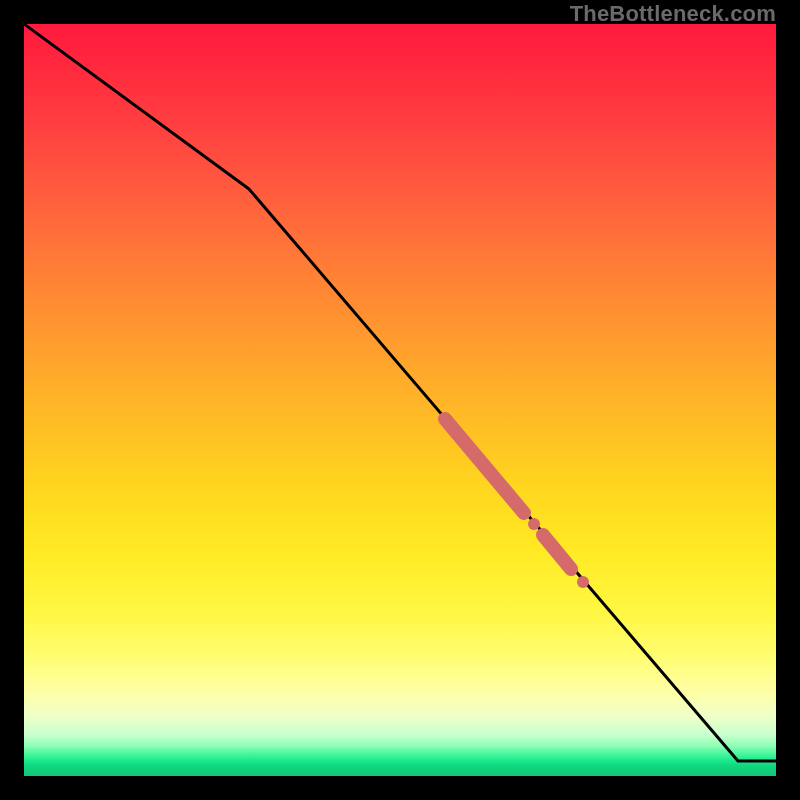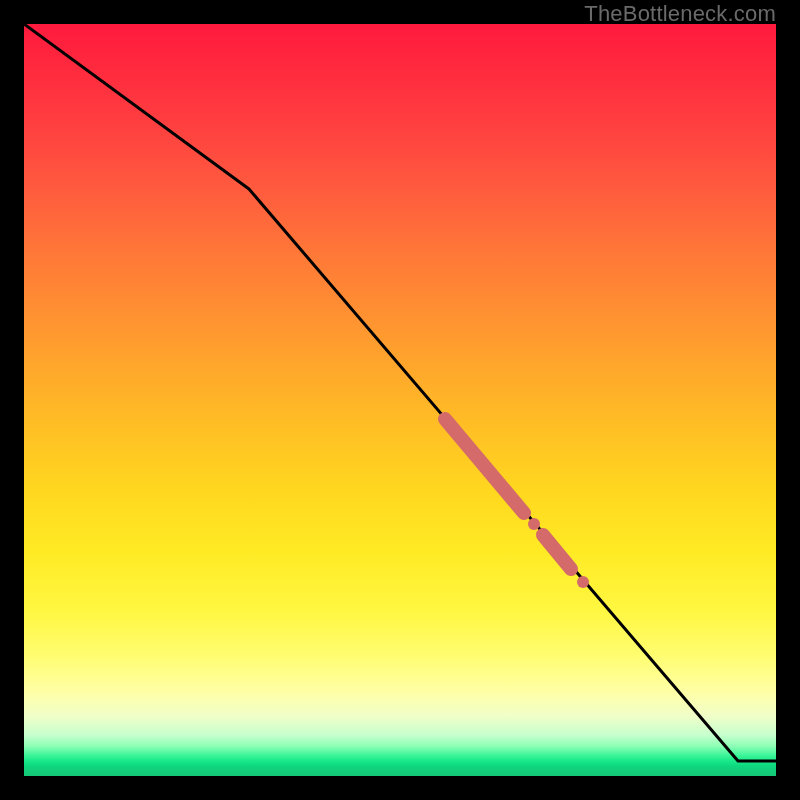--- a/index.html
+++ b/index.html
@@ -63,21 +63,21 @@
     width: 752px;
     height: 752px;
     pointer-events: none;
   }
   .watermark {
     position: absolute;
     top: 1px;
     right: 24px;
     color: #6a6a6a;
     font-size: 22px;
-    font-weight: 400;
+    font-weight: 700;
     letter-spacing: 0.2px;
   }
 </style>
 </head>
 <body>
 
 <div class="frame">
   <div class="plot-area">
     <div class="gradient"></div>
     <svg class="curve" viewBox="0 0 752 752" preserveAspectRatio="none">

